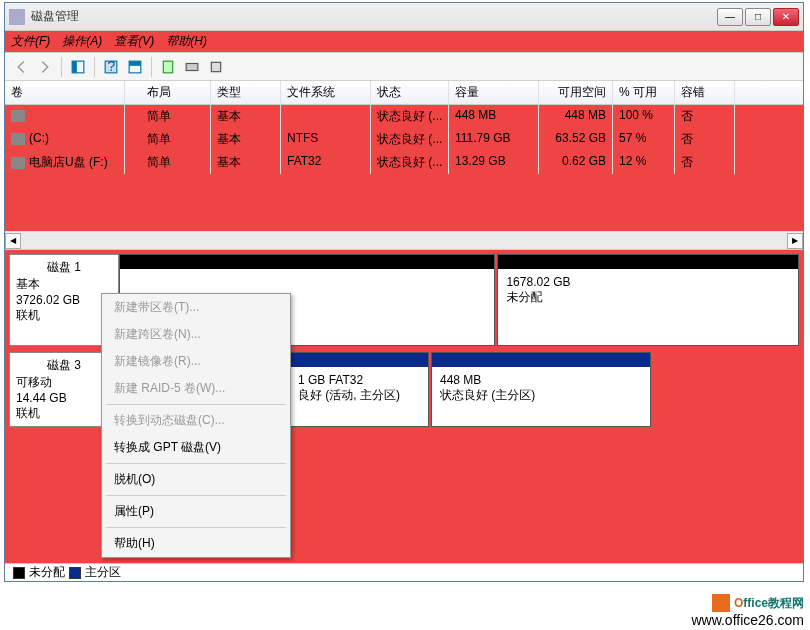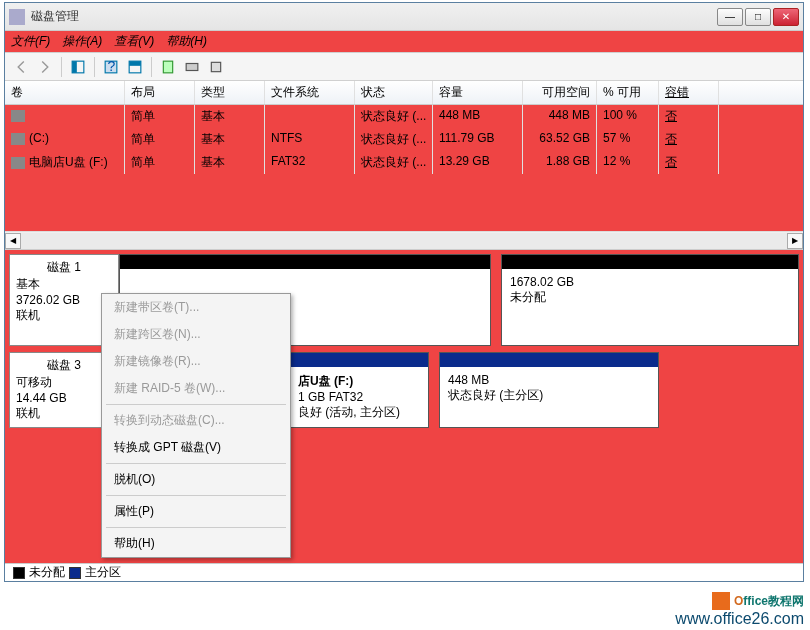--- a/index.html
+++ b/index.html
@@ -13,45 +13,45 @@
 .winbtn.close { background: linear-gradient(#e67,#c23); color:#fff; border-color:#a22;}
 .menubar { height: 22px; display: flex; align-items: center; padding: 0 6px; gap: 12px; border-bottom: 1px solid #d0d0d0; }
 .menubar span { color: #000; cursor: default; font-style: italic; }
 .toolbar { height: 28px; display: flex; align-items: center; padding: 0 6px; gap: 4px; border-bottom: 1px solid #d0d0d0; background: #f5f5f5;}
 .tbtn { width: 20px; height: 20px; border: 1px solid transparent; display:flex; align-items:center; justify-content:center; cursor:pointer;}
 .tbtn svg { width:14px; height:14px; }
 .tsep { width:1px; height:20px; background:#ccc; margin:0 2px;}
 .volumelist { height: 150px; overflow:hidden; }
 .vlheader { display:flex; background: linear-gradient(#fff,#eef2f7); border-bottom:1px solid #ccc; }
 .vlheader div, .vlrow div { padding: 3px 6px; border-right:1px solid #e0e0e0; white-space:nowrap; overflow:hidden;}
-.c-vol{width:120px;} .c-layout{width:70px;} .c-type{width:70px;} .c-fs{width:90px;} .c-stat{width:78px;} .c-cap{width:90px;} .c-free{width:74px;text-align:right;} .c-pct{width:62px;} .c-fault{width:60px;text-decoration:underline;}
+.c-vol{width:120px;} .c-layout{width:70px;margin-left:16px;} .c-type{width:70px;} .c-fs{width:90px;} .c-stat{width:78px;} .c-cap{width:90px;} .c-free{width:74px;text-align:right;} .c-pct{width:62px;} .c-fault{width:60px;}
 .vlrow { display:flex; }
 .vlrow .vicon { display:inline-block; width:14px; height:12px; background:#888; margin-right:4px; vertical-align:middle;}
 .hscroll { height:18px; background:#f0f0f0; border-top:1px solid #ddd; display:flex; align-items:center;}
 .hscroll .arrow{width:16px;height:16px;border:1px solid #aaa;background:#f8f8f8;display:flex;align-items:center;justify-content:center;font-size:8px;}
 .hscroll .track{flex:1;height:16px;background:#eaeaea;position:relative;}
 .disklayout { padding: 4px; border-top: 1px solid #ccc; }
 .diskrow { display:flex; margin-bottom:6px; }
 .diskinfo { width:110px; border:1px solid #888; background:#fff; padding:4px 6px; }
 .diskinfo .dtitle{font-weight:normal;text-align:center;}
-.diskparts { flex:1; display:flex; gap:10px; }
+.diskparts { flex:1; display:flex; gap:2px; }
 .partbox { border:1px solid #555; background:#fff; position:relative; }
 .partbox .header{height:14px;background:#000;}
 .partbox .header.blue{background:#0a2b8c;}
 .partbox .body{padding:6px 8px;}
 .contextmenu { position:absolute; top:290px; left:96px; width:190px; background:#f4f4f4; border:1px solid #999; box-shadow:2px 2px 4px rgba(0,0,0,.3); z-index:10;}
 .contextmenu .mitem{padding:5px 12px; cursor:default;}
 .contextmenu .mitem.disabled{color:#9a9a9a;}
 .contextmenu .msep{height:1px;background:#ccc;margin:2px 4px;}
 .legend { position:absolute; bottom:0; left:0; right:0; height:18px; border-top:1px solid #ccc; display:flex; align-items:center; padding:0 8px; gap:4px; background:#fff;}
 .legbox{width:12px;height:12px;border:1px solid #333;}
 .watermark { position:absolute; bottom:2px; right:6px; text-align:right; pointer-events:none;}
 .watermark .l1{font-size:14px; font-weight:bold;}
 .watermark .l1 .o{color:#d2691e;} .watermark .l1 .rest{color:#0f766e;}
-.watermark .l2{color:#0c4a6e; font-size:16px;}
+.watermark .l2{color:#000000; font-size:14px;}
 .logoicon{display:inline-block;width:18px;height:18px;background:#e86b1c;margin-right:4px;vertical-align:middle;}
 </style>
 </head>
 <body>
 
 <div class="window">
   <div class="titlebar">
     <div class="icon"></div>
     <div class="title">磁盘管理</div>
     <div class="winbtns">
@@ -151,21 +151,21 @@
       <div class="c-pct">57 %</div>
       <div class="c-fault">否</div>
     </div>
     <div class="vlrow">
       <div class="c-vol"><span class="vicon"></span><span>电脑店U盘 (F:)</span></div>
       <div class="c-layout">简单</div>
       <div class="c-type">基本</div>
       <div class="c-fs">FAT32</div>
       <div class="c-stat">状态良好 (...</div>
       <div class="c-cap">13.29 GB</div>
-      <div class="c-free">1.88 GB</div>
+      <div class="c-free">0.62 GB</div>
       <div class="c-pct">12 %</div>
       <div class="c-fault">否</div>
     </div>
   </div>
 
   <div class="hscroll">
     <div class="arrow">◀</div>
     <div class="track"></div>
     <div class="arrow">▶</div>
   </div>
@@ -198,21 +198,20 @@
       <div class="diskinfo">
         <div class="dtitle">磁盘 3</div>
         <div>可移动</div>
         <div>14.44 GB</div>
         <div>联机</div>
       </div>
       <div class="diskparts" style="margin-left:170px">
         <div class="partbox" style="width:140px">
           <div class="header blue"></div>
           <div class="body">
-            <div style="font-weight:bold">店U盘  (F:)</div>
             <div>1 GB FAT32</div>
             <div>良好 (活动, 主分区)</div>
           </div>
         </div>
         <div class="partbox" style="width:220px">
           <div class="header blue"></div>
           <div class="body">
             <div>448 MB</div>
             <div>状态良好 (主分区)</div>
           </div>

